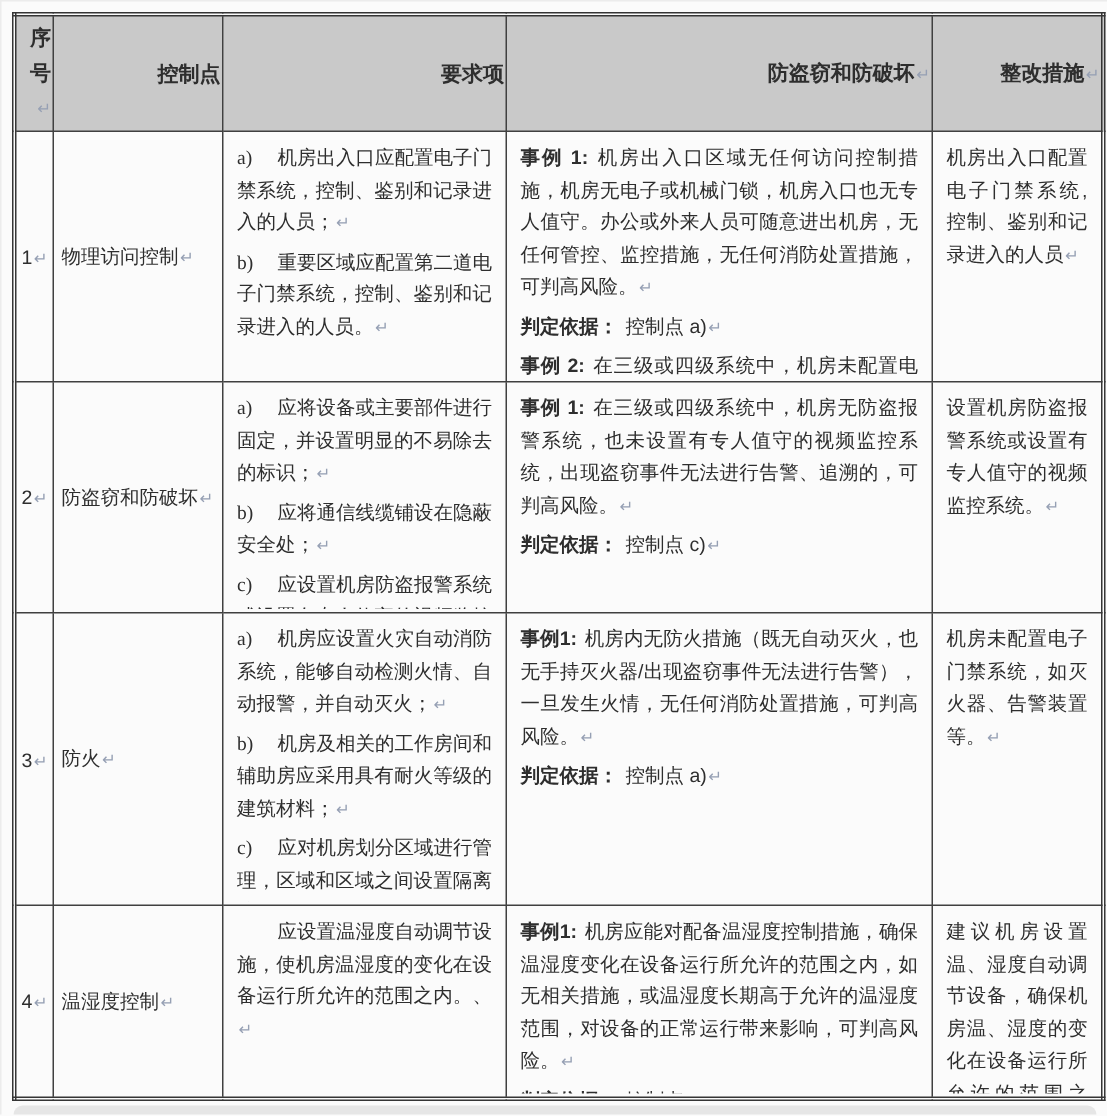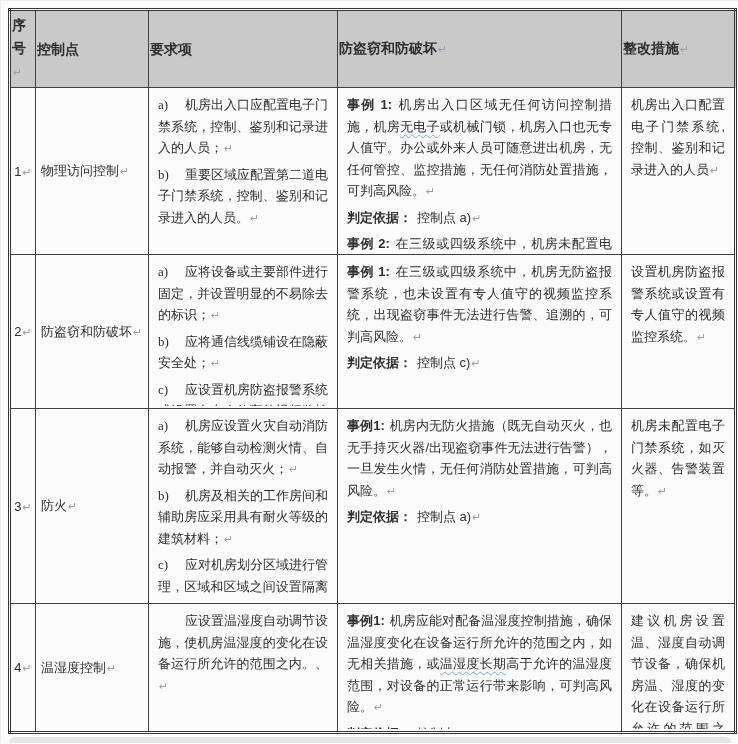--- a/index.html
+++ b/index.html
@@ -14,41 +14,40 @@
   table.doc {
     border-collapse:collapse;
     table-layout:fixed;
     width:726px;
     border:3px double #353535;
   }
   th, td { border:1px solid #404040; }
   th {
     background:#c9c9c9;
     font-size:14px; font-weight:bold;
-    text-align:left; vertical-align:middle;
+    text-align:right; vertical-align:middle;
     height:72px; line-height:23px;
     padding:2px 1px;
   }
   td { vertical-align:top; padding:2px 5px; font-size:13px; }
   td.seq { text-align:center; vertical-align:middle; padding:2px 0; }
   td.ctrl { vertical-align:middle; }
   p { margin:4px; line-height:21.5px; text-align:justify; }
   .cw { overflow:hidden; }
   tr.r1 td .cw { height:162px; }
   tr.r2 td .cw { height:149px; }
   tr.r3 td .cw { height:190px; }
   tr.r4 td .cw { height:123px; }
   .marker { display:inline-block; min-width:27px; font-family:"Liberation Serif","DejaVu Serif",serif; }
   .risk b { margin-right:5px; }
   .pm {
     color:#96a0b4; font-size:11px; margin-left:1px;
     font-family:"DejaVu Sans",sans-serif; font-weight:normal;
   }
   .wavy {
-    text-decoration:underline;
     text-decoration-style:wavy;
     text-decoration-color:#7aa7d9;
     text-decoration-thickness:1px;
     text-underline-offset:3px;
   }
   .bottom-strip {
     height:6px; background:#e6e6e6;
     border-radius:7px 7px 0 0;
     margin:3px 3px 0 1px;
   }

